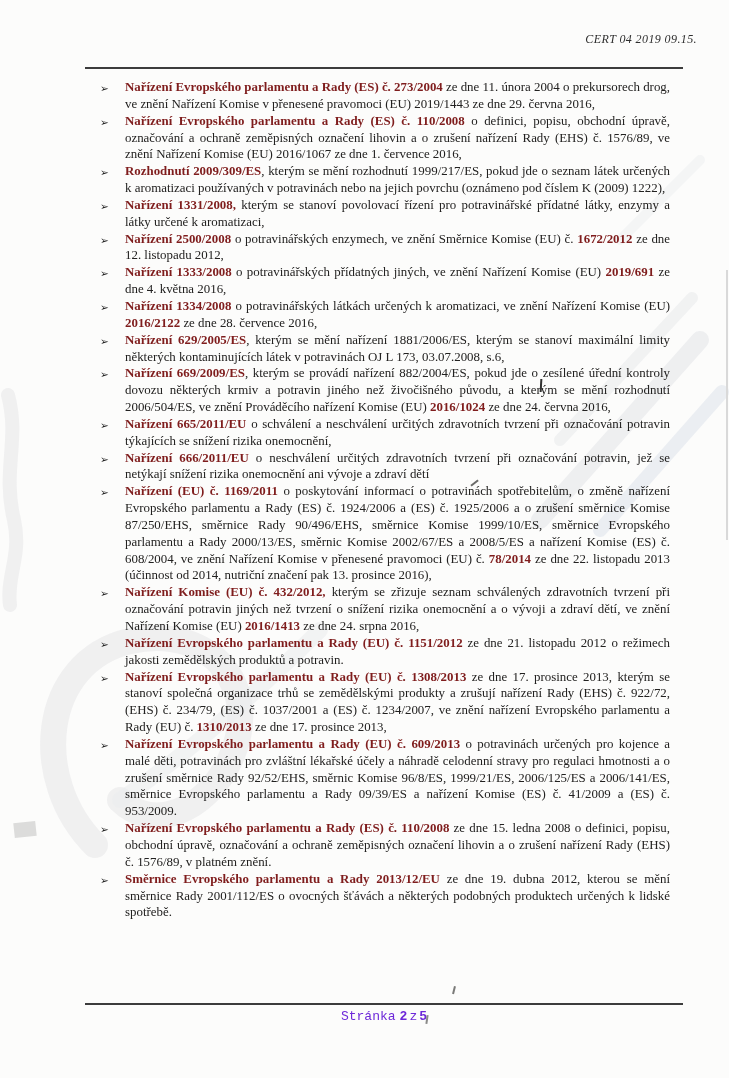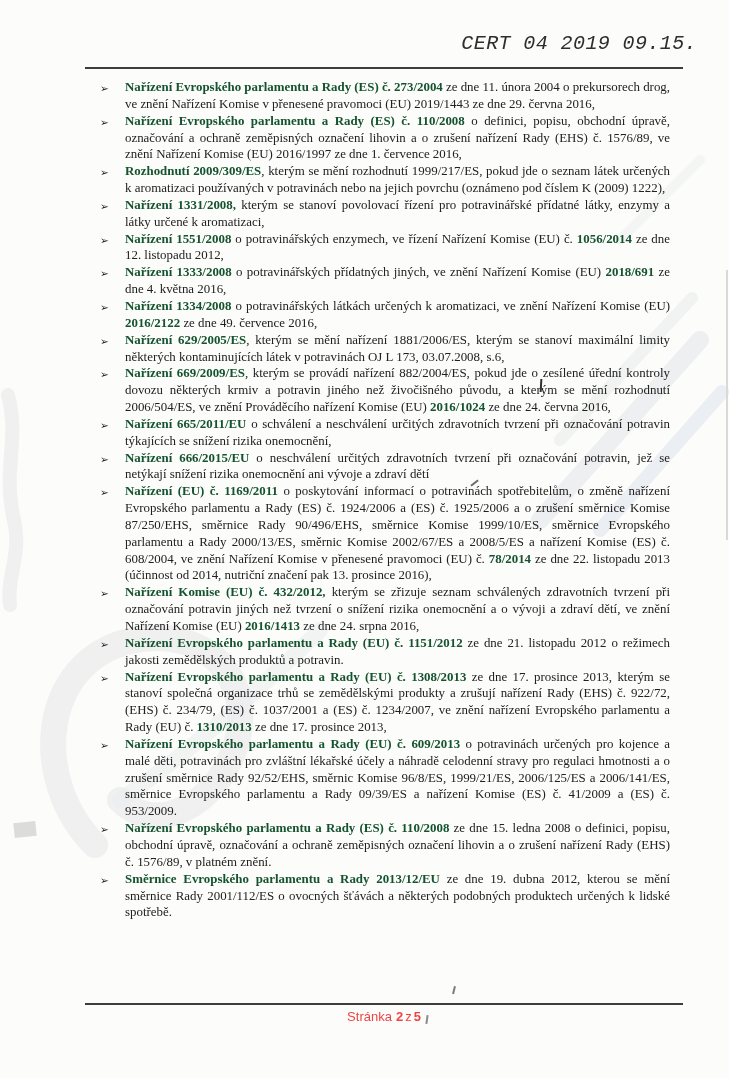--- a/index.html
+++ b/index.html
@@ -9,22 +9,22 @@
     background:var(--paper,#fcfcfb);
     overflow:hidden;
     font-family:"Liberation Serif", serif;
     color:var(--ink,#1f1f1f);
   }
   .watermark-svg { position:absolute; left:0; top:0; z-index:0; pointer-events:none; }
   .content { position:relative; z-index:1; }
 
   .cert-header {
     position:absolute; top:32px; right:32px;
-    font-family:Liberation Mono, monospace;
-    font-style:italic; font-size:20px; letter-spacing:.4px;
+    font-family:Liberation Serif, serif;
+    font-style:italic; font-size:12px; letter-spacing:.4px;
     color:#2e2e2e;
   }
   .header-rule {
     position:absolute; top:67px; left:85px; width:598px; height:1.5px;
     background:#3c3c3c;
   }
 
   .list {
     position:absolute; top:79px; left:125px; width:545px;
   }
@@ -32,31 +32,31 @@
     position:relative;
     text-align:justify;
     font-size:12.9px; line-height:16.85px;
     color:#222120;
   }
   .bullet {
     position:absolute; left:-25px; top:1px;
     font-family:"DejaVu Sans", sans-serif;
     font-size:10.5px; color:#1b1b1b;
   }
-  .seg-b { font-weight:700; color:#14532d; }
+  .seg-b { font-weight:700; color:#7f1d1d; }
 
   .footer-rule {
     position:absolute; top:1003px; left:85px; width:598px; height:1.5px;
     background:#3c3c3c;
   }
   .page-footer {
     position:absolute; top:1009px; left:85px; width:598px;
     text-align:center;
-    font-family:Liberation Sans, sans-serif;
-    font-size:13px; color:#ef4444;
+    font-family:Liberation Mono, monospace;
+    font-size:13px; color:#6d28d9;
   }
   .page-footer .sp { padding:0 2px; }
   .fb { font-weight:700; }
 
   .artifact { position:absolute; z-index:2; }
   .mark-s6    { left:540px; top:379px; width:1.8px; height:13px; background:#30302f; transform:rotate(3deg); }
   .mark-check { left:470px; top:482px; width:9px;  height:1.8px; background:#6a6a68; transform:rotate(-38deg); }
   .mark-f1    { left:453px; top:986px; width:1.8px; height:8px;  background:#7a7a78; transform:rotate(14deg); }
   .mark-f2    { left:426px; top:1015px; width:1.8px; height:9px; background:#8a8a88; transform:rotate(8deg); }
   .mark-edge  { left:726px; top:270px; width:1.5px; height:270px; background:#d9d9d9; }
@@ -79,30 +79,30 @@
     </g>
   </svg>
 
   <div class="content">
 
     <div class="cert-header">CERT  04 2019 09.15.</div>
     <div class="header-rule"></div>
 
     <div class="list" id="reg-list">
         <div class="item"><span class="bullet">➢</span><span><span class="seg-b">Nařízení Evropského parlamentu a Rady (ES) č. 273/2004</span><span> ze dne 11. února 2004 o prekursorech drog, ve znění Nařízení Komise v přenesené pravomoci (EU) 2019/1443 ze dne 29. června 2016,</span></span></div>
-        <div class="item"><span class="bullet">➢</span><span><span class="seg-b">Nařízení Evropského parlamentu a Rady (ES) č. 110/2008</span><span> o definici, popisu, obchodní úpravě, označování a ochraně zeměpisných označení lihovin a o zrušení nařízení Rady (EHS) č. 1576/89, ve znění Nařízení Komise (EU) 2016/1997 ze dne 1. července 2016,</span></span></div>
+        <div class="item"><span class="bullet">➢</span><span><span class="seg-b">Nařízení Evropského parlamentu a Rady (ES) č. 110/2008</span><span> o definici, popisu, obchodní úpravě, označování a ochraně zeměpisných označení lihovin a o zrušení nařízení Rady (EHS) č. 1576/89, ve znění Nařízení Komise (EU) 2016/1067 ze dne 1. července 2016,</span></span></div>
         <div class="item"><span class="bullet">➢</span><span><span class="seg-b">Rozhodnutí 2009/309/ES</span><span>, kterým se mění rozhodnutí 1999/217/ES, pokud jde o seznam látek určených k aromatizaci používaných v potravinách nebo na jejich povrchu (oznámeno pod číslem K (2009) 1222),</span></span></div>
         <div class="item"><span class="bullet">➢</span><span><span class="seg-b">Nařízení 1331/2008,</span><span> kterým se stanoví povolovací řízení pro potravinářské přídatné látky, enzymy a látky určené k aromatizaci,</span></span></div>
-        <div class="item"><span class="bullet">➢</span><span><span class="seg-b">Nařízení 1551/2008</span><span> o potravinářských enzymech, ve řízení Nařízení Komise (EU) č. </span><span class="seg-b">1056/2014</span><span> ze dne 12. listopadu 2012,</span></span></div>
-        <div class="item"><span class="bullet">➢</span><span><span class="seg-b">Nařízení 1333/2008</span><span> o potravinářských přídatných jiných, ve znění Nařízení Komise (EU) </span><span class="seg-b">2018/691</span><span> ze dne 4. května 2016,</span></span></div>
-        <div class="item"><span class="bullet">➢</span><span><span class="seg-b">Nařízení 1334/2008</span><span> o potravinářských látkách určených k aromatizaci, ve znění Nařízení Komise (EU) </span><span class="seg-b">2016/2122</span><span> ze dne 49. července 2016,</span></span></div>
+        <div class="item"><span class="bullet">➢</span><span><span class="seg-b">Nařízení 2500/2008</span><span> o potravinářských enzymech, ve znění Směrnice Komise (EU) č. </span><span class="seg-b">1672/2012</span><span> ze dne 12. listopadu 2012,</span></span></div>
+        <div class="item"><span class="bullet">➢</span><span><span class="seg-b">Nařízení 1333/2008</span><span> o potravinářských přídatných jiných, ve znění Nařízení Komise (EU) </span><span class="seg-b">2019/691</span><span> ze dne 4. května 2016,</span></span></div>
+        <div class="item"><span class="bullet">➢</span><span><span class="seg-b">Nařízení 1334/2008</span><span> o potravinářských látkách určených k aromatizaci, ve znění Nařízení Komise (EU) </span><span class="seg-b">2016/2122</span><span> ze dne 28. července 2016,</span></span></div>
         <div class="item"><span class="bullet">➢</span><span><span class="seg-b">Nařízení 629/2005/ES</span><span>, kterým se mění nařízení 1881/2006/ES, kterým se stanoví maximální limity některých kontaminujících látek v potravinách OJ L 173, 03.07.2008, s.6,</span></span></div>
         <div class="item"><span class="bullet">➢</span><span><span class="seg-b">Nařízení 669/2009/ES</span><span>, kterým se provádí nařízení 882/2004/ES, pokud jde o zesílené úřední kontroly dovozu některých krmiv a potravin jiného než živočišného původu, a kterým se mění rozhodnutí 2006/504/ES, ve znění Prováděcího nařízení Komise (EU) </span><span class="seg-b">2016/1024</span><span> ze dne 24. června 2016,</span></span></div>
         <div class="item"><span class="bullet">➢</span><span><span class="seg-b">Nařízení 665/2011/EU</span><span> o schválení a neschválení určitých zdravotních tvrzení při označování potravin týkajících se snížení rizika onemocnění,</span></span></div>
-        <div class="item"><span class="bullet">➢</span><span><span class="seg-b">Nařízení 666/2015/EU</span><span> o neschválení určitých zdravotních tvrzení při označování potravin, jež se netýkají snížení rizika onemocnění ani vývoje a zdraví dětí</span></span></div>
+        <div class="item"><span class="bullet">➢</span><span><span class="seg-b">Nařízení 666/2011/EU</span><span> o neschválení určitých zdravotních tvrzení při označování potravin, jež se netýkají snížení rizika onemocnění ani vývoje a zdraví dětí</span></span></div>
         <div class="item"><span class="bullet">➢</span><span><span class="seg-b">Nařízení (EU) č. 1169/2011</span><span> o poskytování informací o potravinách spotřebitelům, o změně nařízení Evropského parlamentu a Rady (ES) č. 1924/2006 a (ES) č. 1925/2006 a o zrušení směrnice Komise 87/250/EHS, směrnice Rady 90/496/EHS, směrnice Komise 1999/10/ES, směrnice Evropského parlamentu a Rady 2000/13/ES, směrnic Komise 2002/67/ES a 2008/5/ES a nařízení Komise (ES) č. 608/2004, ve znění Nařízení Komise v přenesené pravomoci (EU) č. </span><span class="seg-b">78/2014</span><span> ze dne 22. listopadu 2013 (účinnost od 2014, nutriční značení pak 13. prosince 2016),</span></span></div>
         <div class="item"><span class="bullet">➢</span><span><span class="seg-b">Nařízení Komise (EU) č. 432/2012,</span><span> kterým se zřizuje seznam schválených zdravotních tvrzení při označování potravin jiných než tvrzení o snížení rizika onemocnění a o vývoji a zdraví dětí, ve znění Nařízení Komise (EU) </span><span class="seg-b">2016/1413</span><span> ze dne 24. srpna 2016,</span></span></div>
         <div class="item"><span class="bullet">➢</span><span><span class="seg-b">Nařízení Evropského parlamentu a Rady (EU) č. 1151/2012</span><span> ze dne 21. listopadu 2012 o režimech jakosti zemědělských produktů a potravin.</span></span></div>
         <div class="item"><span class="bullet">➢</span><span><span class="seg-b">Nařízení Evropského parlamentu a Rady (EU) č. 1308/2013</span><span> ze dne 17. prosince 2013, kterým se stanoví společná organizace trhů se zemědělskými produkty a zrušují nařízení Rady (EHS) č. 922/72, (EHS) č. 234/79, (ES) č. 1037/2001 a (ES) č. 1234/2007, ve znění nařízení Evropského parlamentu a Rady (EU) č. </span><span class="seg-b">1310/2013</span><span> ze dne 17. prosince 2013,</span></span></div>
         <div class="item"><span class="bullet">➢</span><span><span class="seg-b">Nařízení Evropského parlamentu a Rady (EU) č. 609/2013</span><span> o potravinách určených pro kojence a malé děti, potravinách pro zvláštní lékařské účely a náhradě celodenní stravy pro regulaci hmotnosti a o zrušení směrnice Rady 92/52/EHS, směrnic Komise 96/8/ES, 1999/21/ES, 2006/125/ES a 2006/141/ES, směrnice Evropského parlamentu a Rady 09/39/ES a nařízení Komise (ES) č. 41/2009 a (ES) č. 953/2009.</span></span></div>
         <div class="item"><span class="bullet">➢</span><span><span class="seg-b">Nařízení Evropského parlamentu a Rady (ES) č. 110/2008</span><span> ze dne 15. ledna 2008 o definici, popisu, obchodní úpravě, označování a ochraně zeměpisných označení lihovin a o zrušení nařízení Rady (EHS) č. 1576/89, v platném znění.</span></span></div>
         <div class="item"><span class="bullet">➢</span><span><span class="seg-b">Směrnice Evropského parlamentu a Rady 2013/12/EU</span><span> ze dne 19. dubna 2012, kterou se mění směrnice Rady 2001/112/ES o ovocných šťávách a některých podobných produktech určených k lidské spotřebě.</span></span></div>
       </div>
 
     <div class="footer-rule"></div>

